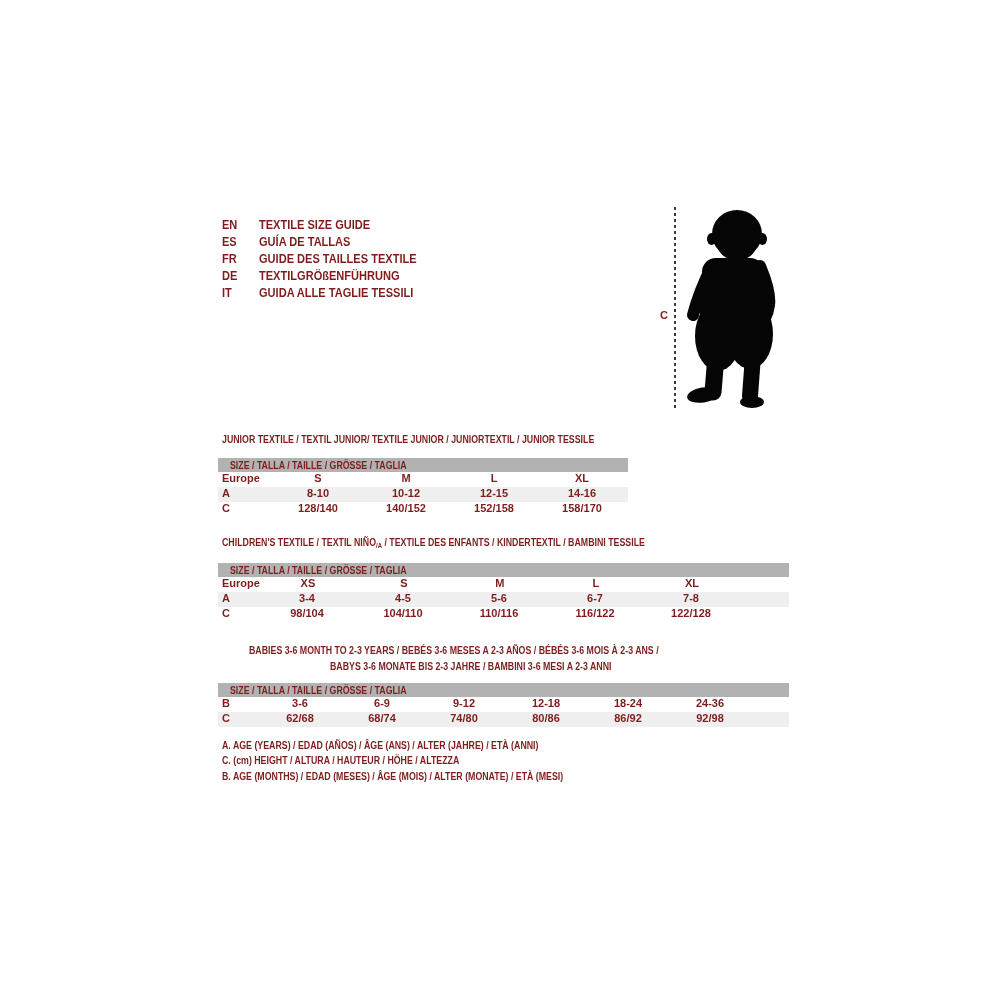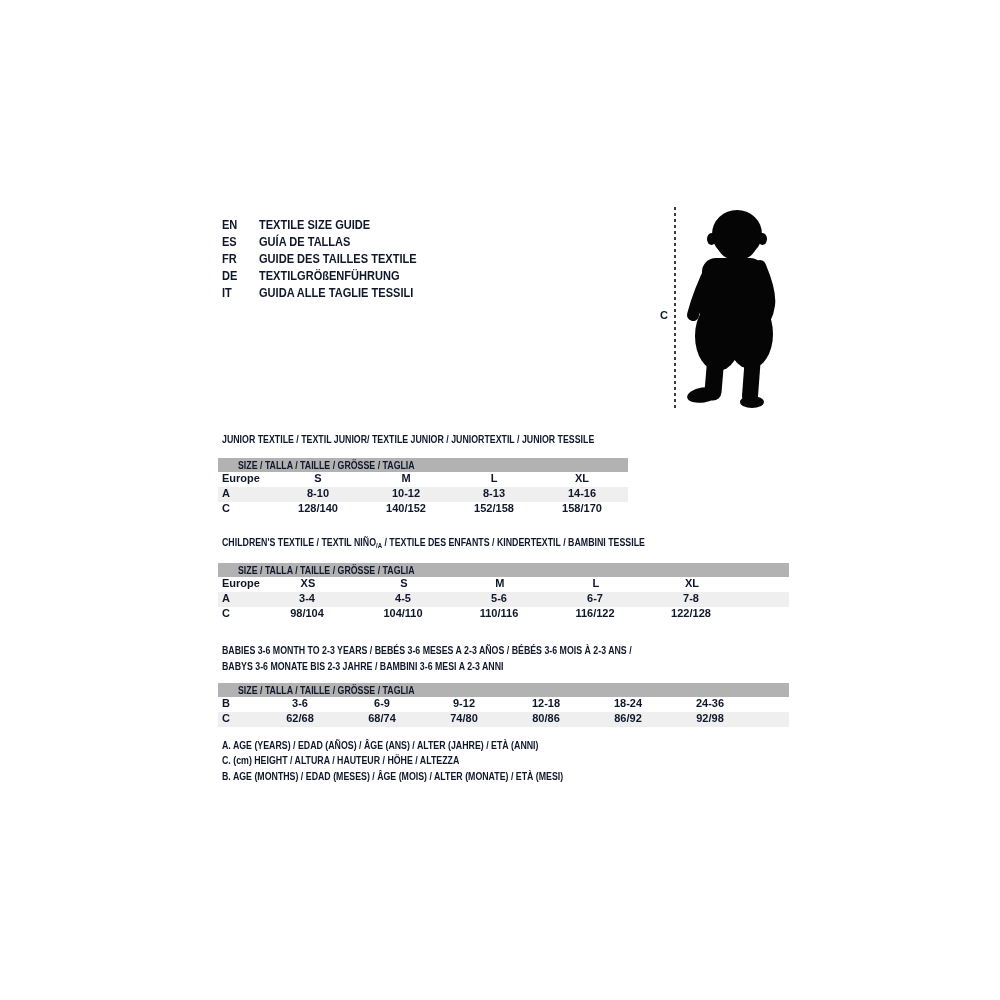--- a/index.html
+++ b/index.html
@@ -1,19 +1,19 @@
 <!DOCTYPE html>
 <html><head>
 <meta charset="utf-8">
 <title>Textile Size Guide</title>
 <style>
   html,body{margin:0;padding:0;background:#ffffff;}
   .canvas{
     position:relative;width:1000px;height:1000px;background:#ffffff;overflow:hidden;
-    font-family:"Liberation Sans","DejaVu Sans",sans-serif;color:#0f172a;
+    font-family:"Liberation Sans","DejaVu Sans",sans-serif;color:#7f1d1d;
   }
   
   .cond{display:inline-block;transform:scaleX(0.80);transform-origin:0 50%;white-space:pre;}
   .cond85{display:inline-block;transform:scaleX(0.85);transform-origin:0 50%;white-space:pre;}
 
   
   .lang{position:absolute;left:222px;top:216px;}
   .lang-row{display:flex;height:17px;line-height:17px;font-size:13px;font-weight:700;}
   .lang-code{flex:0 0 37px;}
 
@@ -26,25 +26,25 @@
 
   
   .tbl{position:absolute;left:218px;margin-top:16px;}
   .t1{top:416px;width:410px;}
   .t2{top:519px;width:571px;}
   .t3{top:626px;width:571px;}
   .t-title{padding-left:4px;font-size:11px;font-weight:700;line-height:14px;}
   .t1 .t-title{height:26px;}
   .t2 .t-title{height:28px;}
   .t3 .t-title-block{height:32px;}
-  .t3 .t-title{height:16px;line-height:16px;}
+  .t3 .t-title{height:16px;line-height:16px;text-align:center;}
   .t3 .t-bar{margin-top:9px;}
   .t-title sub{font-size:7.5px;vertical-align:-1.5px;}
   .t-bar{height:14px;background:#b2b2b2;display:flex;align-items:center;
-         padding-left:20px;box-sizing:border-box;font-size:11px;font-weight:700;}
+         padding-left:12px;box-sizing:border-box;font-size:11px;font-weight:700;}
   .t-row{display:flex;align-items:flex-start;height:15px;font-size:11px;font-weight:700;}
   .t-row.stripe{background:#efefef;}
   .t-label{padding-left:4px;}
   .t1 .t-label{flex:0 0 52px;}
   .t2 .t-label,.t3 .t-label{flex:0 0 37px;}
   .t-cell{text-align:center;}
   .t1 .t-cell{flex:0 0 88px;}
   .t2 .t-cell{flex:0 0 96px;}
   .t3 .t-cell{flex:0 0 82px;}
 
@@ -111,21 +111,21 @@
       <span class="t-label">Europe</span>
       <span class="t-cell">S</span>
       <span class="t-cell">M</span>
       <span class="t-cell">L</span>
       <span class="t-cell">XL</span>
     </div>
     <div class="t-row stripe">
       <span class="t-label">A</span>
       <span class="t-cell">8-10</span>
       <span class="t-cell">10-12</span>
-      <span class="t-cell">8-13</span>
+      <span class="t-cell">12-15</span>
       <span class="t-cell">14-16</span>
     </div>
     <div class="t-row">
       <span class="t-label">C</span>
       <span class="t-cell">128/140</span>
       <span class="t-cell">140/152</span>
       <span class="t-cell">152/158</span>
       <span class="t-cell">158/170</span>
     </div>
   </div>

